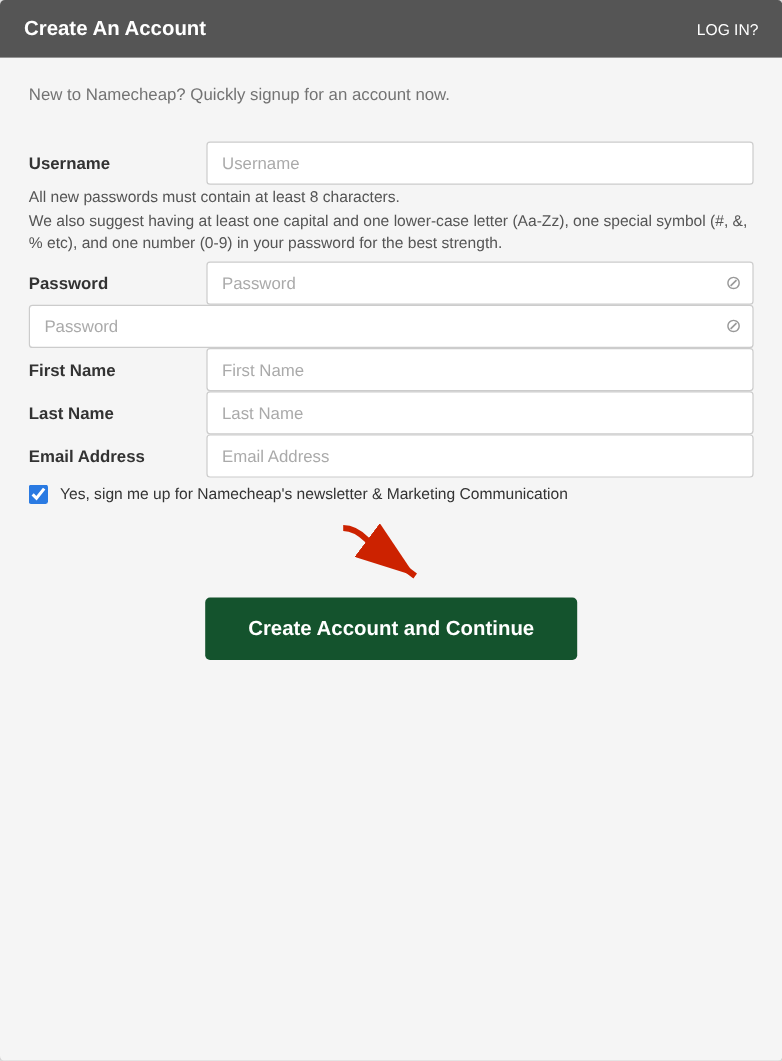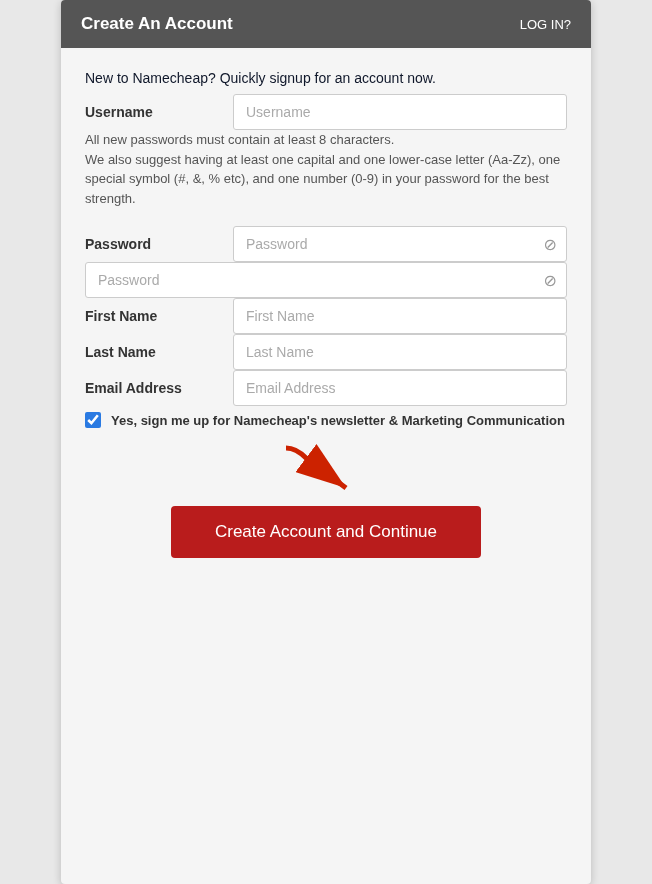--- a/index.html
+++ b/index.html
@@ -11,21 +11,21 @@
     body {
       background: #e8e8e8;
       display: flex;
       justify-content: center;
       align-items: center;
       min-height: 100vh;
       font-family: Arial, sans-serif;
     }
 
     .card {
-      width: 530px;
+      width: 652px;
       min-height: 884px;
       background: #f5f5f5;
       border-radius: 4px;
       overflow: hidden;
       box-shadow: 0 2px 8px rgba(0,0,0,0.2);
     }
 
     .card-header {
       background: #555555;
       padding: 14px 20px;
@@ -47,22 +47,22 @@
       cursor: pointer;
       text-decoration: none;
     }
 
     .card-body {
       padding: 22px 24px 30px 24px;
     }
 
     .intro-text {
       font-size: 14px;
-      color: #0f172a;
-      margin-bottom: 8px;
+      color: #737373;
+      margin-bottom: 32px;
     }
 
     .form-row {
       display: flex;
       align-items: center;
       margin-bottom: 0;
     }
 
     .form-label {
       width: 148px;
@@ -89,21 +89,21 @@
     }
 
     .form-input::placeholder {
       color: #aaa;
     }
 
     .password-hint {
       font-size: 13px;
       color: #555;
       line-height: 1.5;
-      margin-bottom: 18px;
+      margin-bottom: 5px;
     }
 
     .eye-icon {
       position: absolute;
       right: 10px;
       top: 50%;
       transform: translateY(-50%);
       color: #999;
       font-size: 16px;
       cursor: pointer;
@@ -121,21 +121,20 @@
       height: 16px;
       margin-right: 10px;
       accent-color: #2a7ae2;
       flex-shrink: 0;
       cursor: pointer;
     }
 
     .checkbox-label {
       font-size: 13px;
       color: #333;
-      font-weight: bold;
     }
 
     .terms-row {
       font-size: 13px;
       color: #555;
       margin-bottom: 20px;
       padding-left: 0;
     }
 
     .terms-link {
@@ -154,24 +153,24 @@
     .arrow-svg {
       width: 120px;
       height: 60px;
     }
 
     .btn-create {
       display: block;
       width: 310px;
       margin: 0 auto;
       padding: 16px 20px;
-      background: #b91c1c;
+      background: #14532d;
       color: #fff;
       font-size: 17px;
-      font-weight: normal;
+      font-weight: bold;
       border: none;
       border-radius: 4px;
       cursor: pointer;
       text-align: center;
     }
   </style>
 </head>
 <body>
 
 <div class="card">

